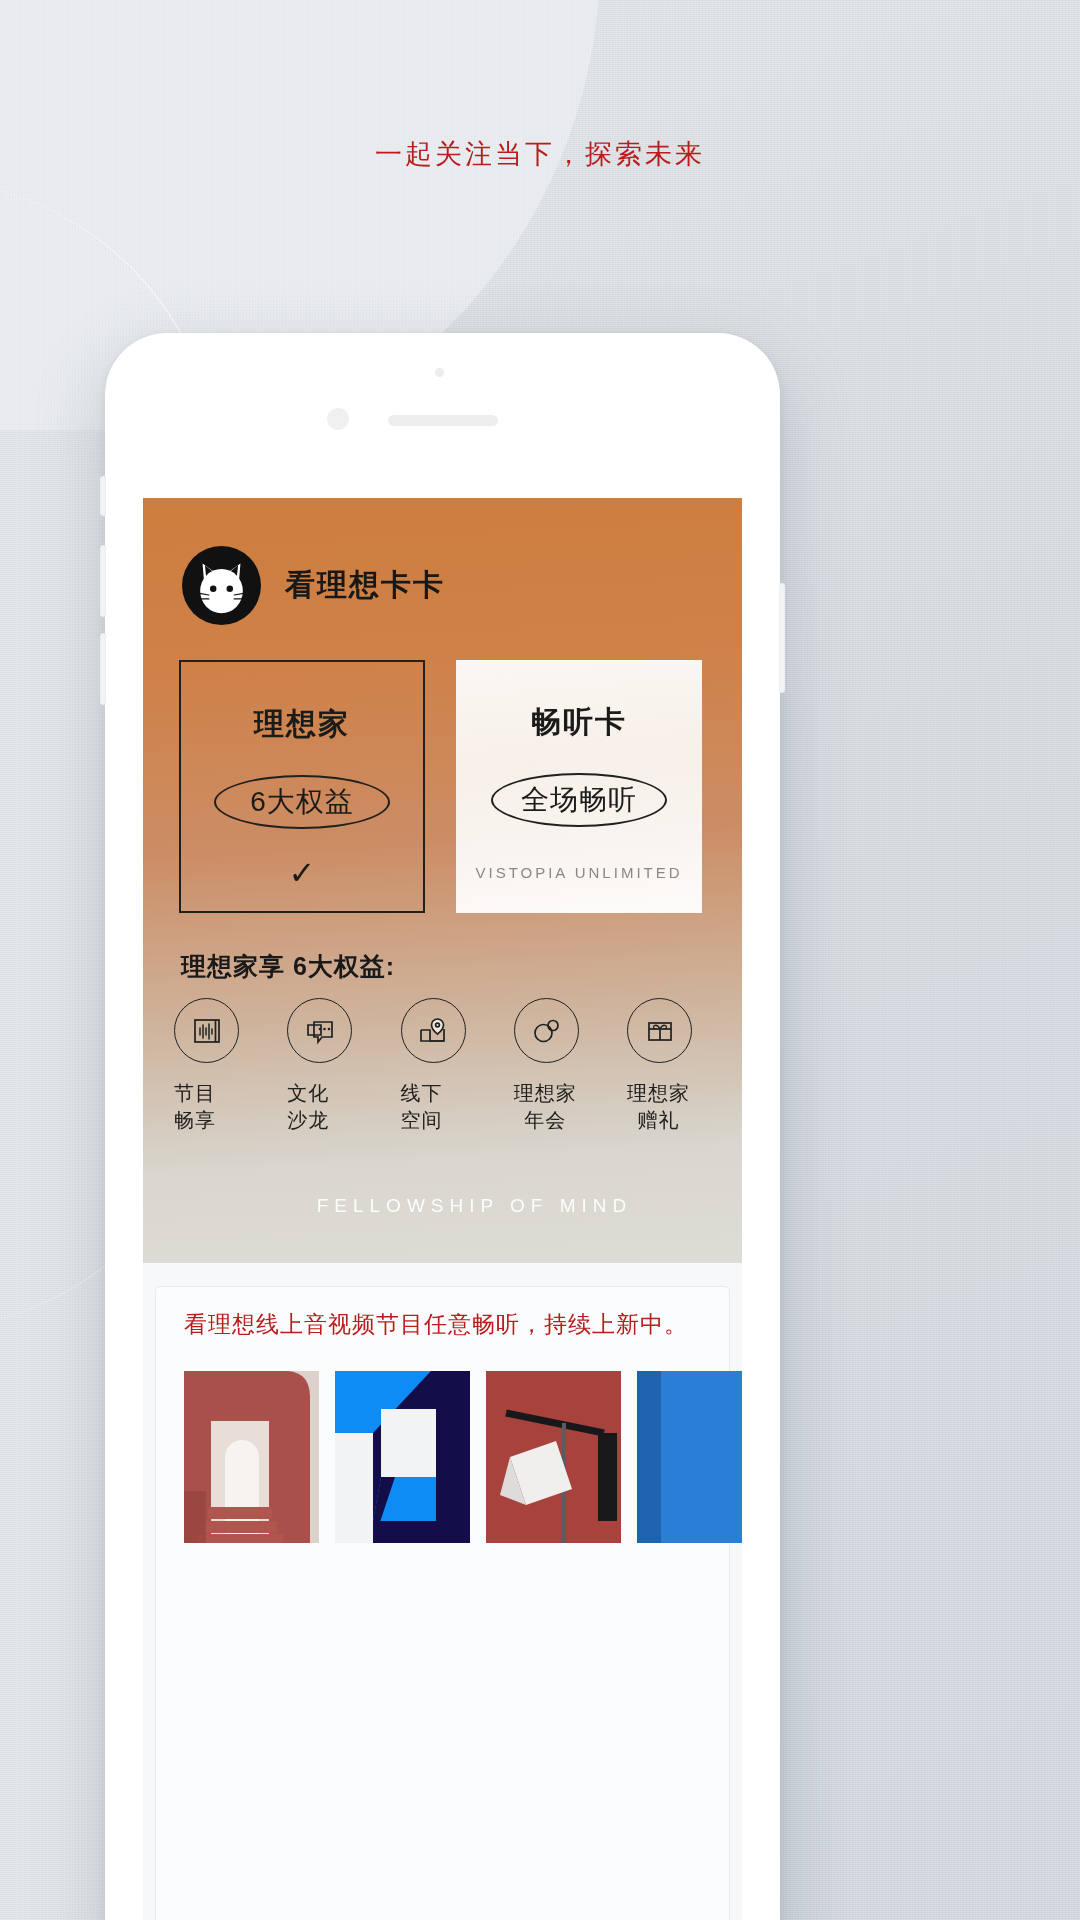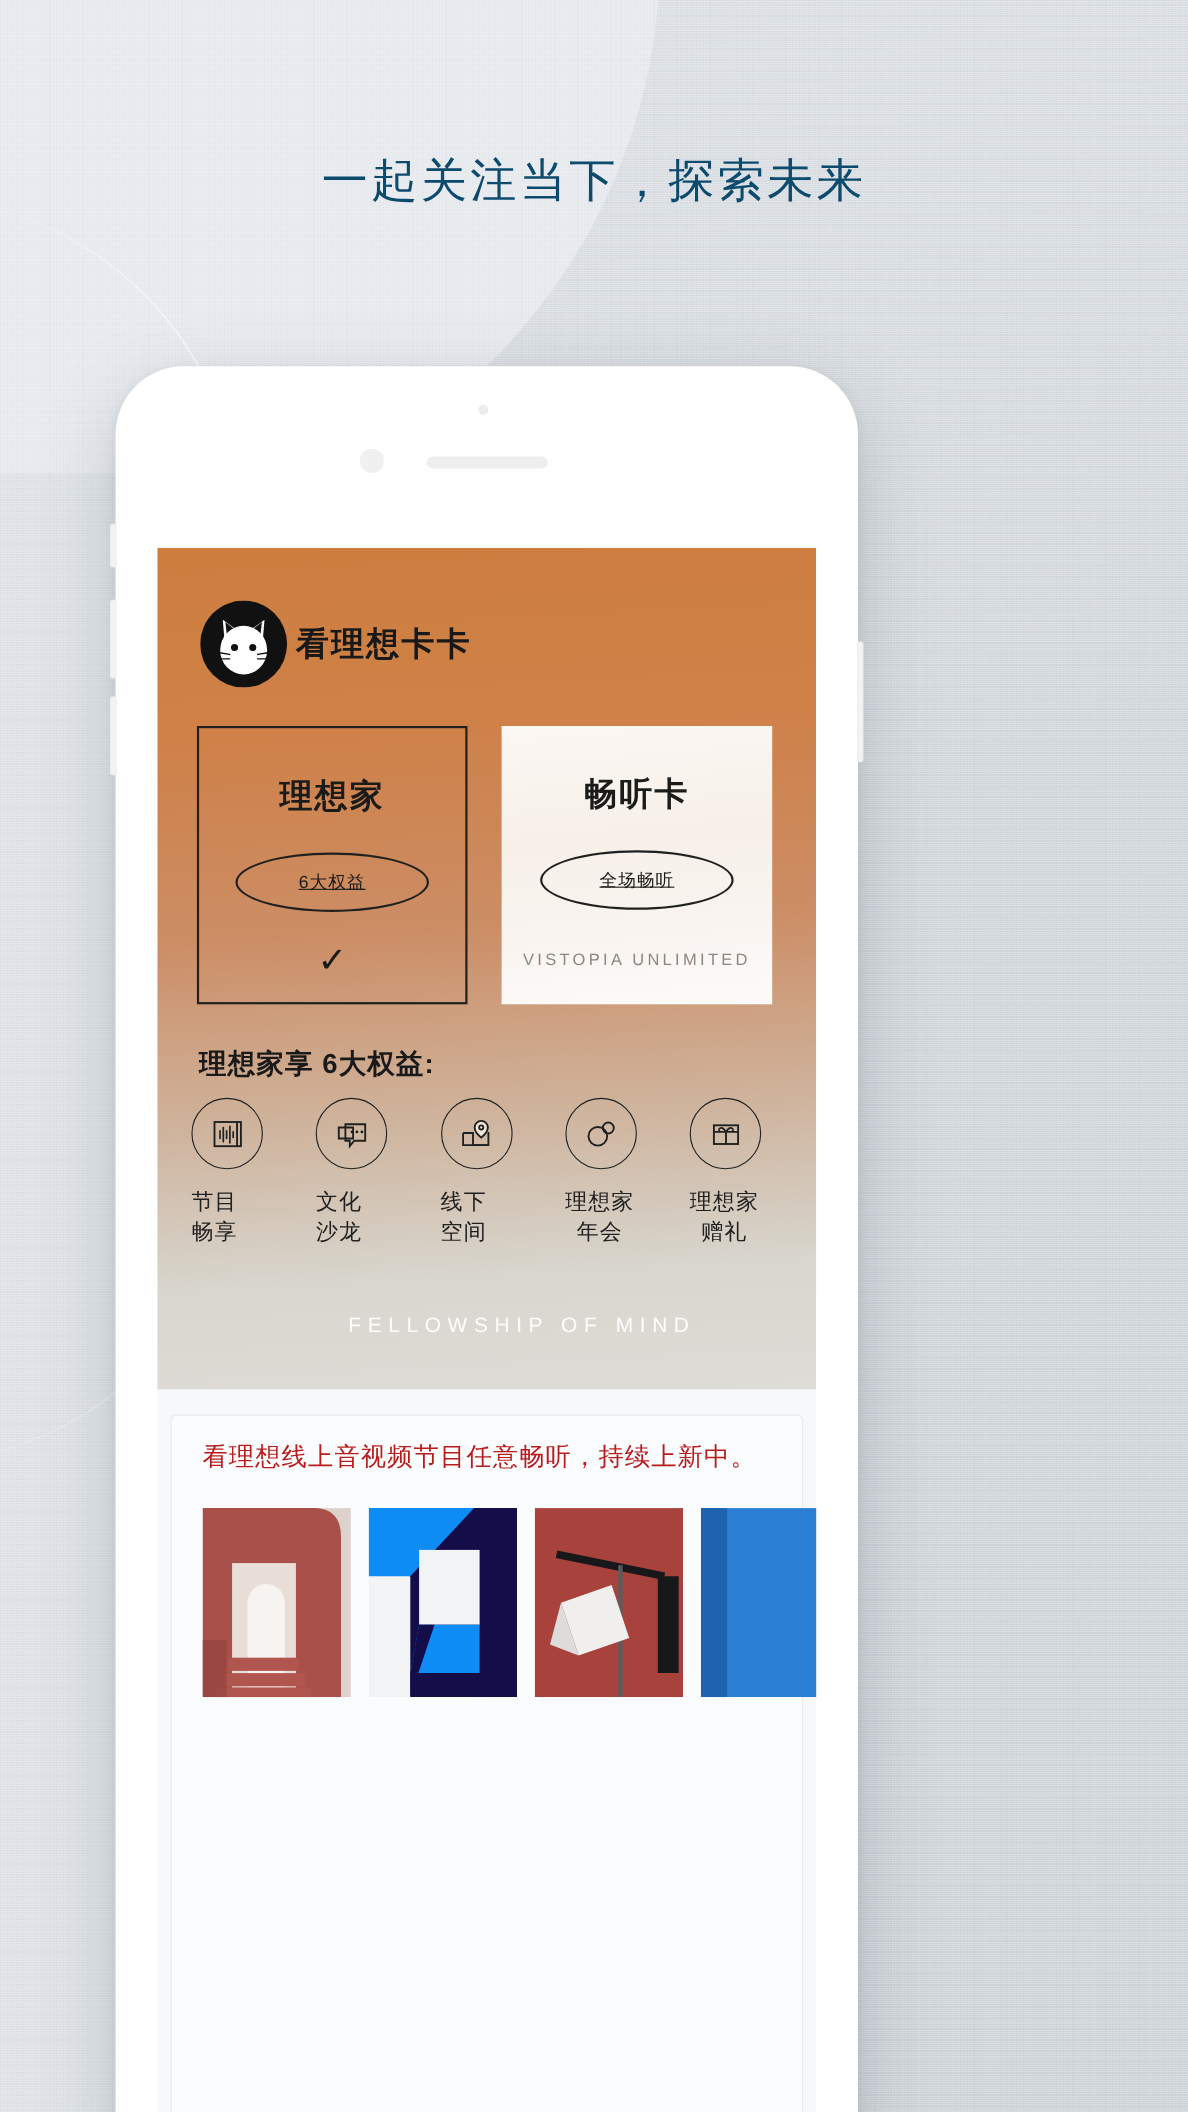--- a/index.html
+++ b/index.html
@@ -52,23 +52,23 @@
   }
   #headline {
     font-size:66px;
     letter-spacing:6px;
     color:#2d3e50;
     font-weight:400;
     line-height:1.1;
   }
   #subheadline {
     margin-top:40px;
-    font-size:42px;
+    font-size:27px;
     letter-spacing:3px;
-    color:#0c4a6e;
+    color:#b91c1c;
     font-weight:400;
   }
 
   
   #phone {
     position:absolute;
     left:105px; top:333px;
     width:675px; height:1620px;
     background:#ffffff;
     border-radius:62px 62px 0 0;
@@ -112,21 +112,21 @@
 
   
   #hero {
     position:relative;
     height:765px;
     background:linear-gradient(177deg,#cd7d3e 0%,#cf8148 22%,#cc8d65 45%,#cfb6a0 68%,#d8d6ce 85%,#dedcd6 100%);
   }
 
   #brand-row {
     position:absolute; left:39px; top:48px;
-    display:flex; align-items:center; gap:8px;
+    display:flex; align-items:center; gap:24px;
   }
   #cat-logo { width:79px; height:79px; flex:0 0 auto; }
   #brand-title {
     font-size:30px; font-weight:700; color:#181818; letter-spacing:2px;
   }
 
   #cards {
     position:absolute; left:36px; top:162px;
     display:flex; gap:31px;
   }
@@ -147,21 +147,21 @@
     margin-top:42px;
     font-size:30px; font-weight:700; color:#1b1b1a; letter-spacing:2px;
   }
   .plan-ellipse {
     margin-top:30px;
     width:176px; height:54px;
     border:2px solid #20211f;
     border-radius:50%;
     display:flex; align-items:center; justify-content:center;
   }
-  .plan-ellipse span { font-size:16px; color:#1b1b1a; letter-spacing:1px;text-decoration:underline; }
+  .plan-ellipse span { font-size:28px; color:#1b1b1a; letter-spacing:1px; }
   .plan-footnote {
     position:absolute; bottom:32px; left:0; width:100%;
     text-align:center;
     font-size:15px; letter-spacing:3px; color:#8d8782;
   }
   #plan-check {
     position:absolute; bottom:22px; left:0; width:100%;
     text-align:center; font-size:32px; color:#1b1b1a; line-height:1;
   }
 

